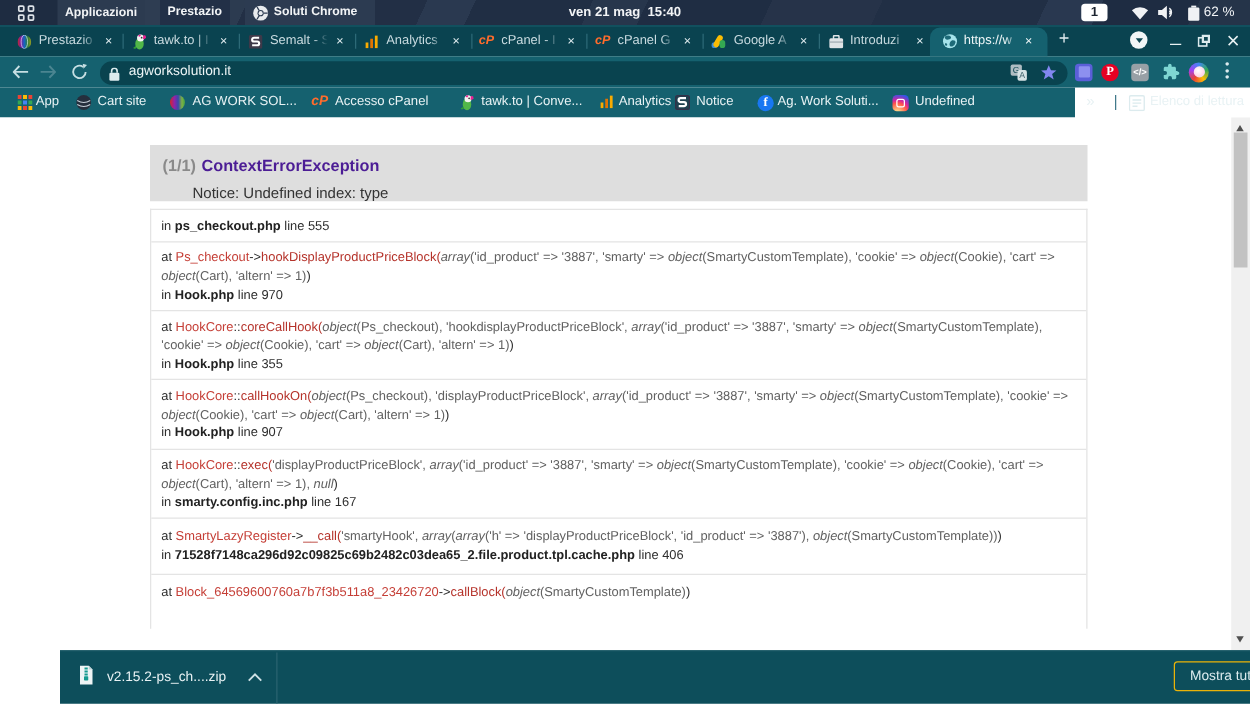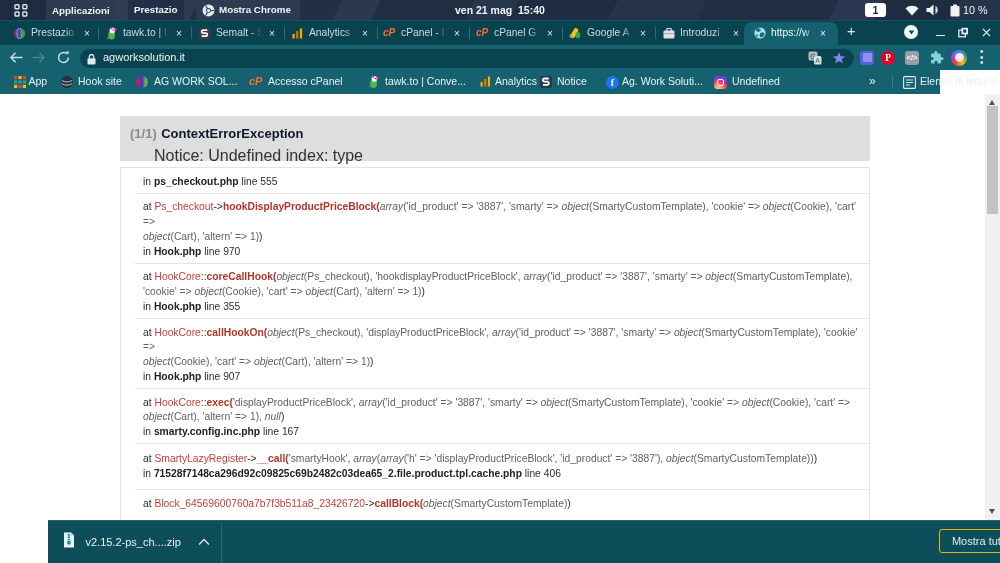--- a/index.html
+++ b/index.html
@@ -14,38 +14,38 @@
   .tab{position:absolute;top:1px;height:24px;}
   .tab .ttl{position:absolute;left:23px;top:6px;font-size:10.3px;color:#c9dbe0;white-space:nowrap;overflow:hidden;}
   .tab .tx{position:absolute;top:6.5px;font-size:10px;color:#e2eef1;}
   .tabsep{position:absolute;top:7px;width:1px;height:12px;background:#2d6a77;}
   .tab .fd{position:absolute;left:58px;top:5px;width:13px;height:15px;background:linear-gradient(90deg,rgba(10,67,80,0),#0a4350 85%);}
   #activetab{background:#15616f;border-radius:8px 8px 0 0;}
   
   #toolbar{left:0;top:45px;width:1000px;height:25px;background:#15616f;}
   #pill{position:absolute;left:80px;top:3.5px;width:774px;height:19px;border-radius:10px;background:#09434f;}
   
-  #bookmarks{left:0;top:70px;width:940px;height:24px;background:#15616f;}
+  #bookmarks{left:0;top:70px;width:860px;height:24px;background:#15616f;}
   .bm{position:absolute;top:5px;font-size:10.5px;color:#e8f2f4;white-space:nowrap;}
   
   #page{left:0;top:94px;width:985px;height:426px;background:#fff;}
   #scroll{left:985px;top:94px;width:15px;height:426px;background:#f0f0f0;}
   #thumb{position:absolute;left:2px;top:12px;width:11px;height:108px;background:#c2c2c2;}
   
   #excwrap{position:absolute;left:120px;top:21.5px;width:750px;}
   #exchead{box-sizing:border-box;height:45.5px;background:#dedede;padding:8.5px 10px 0 10px;}
   #exchead .cnt{color:#8a8a8a;font-weight:bold;font-size:13px;}
-  #exchead .ttl{color:#0f172a;font-weight:bold;font-size:13px;}
-  #exchead .msg{color:#333;font-size:16px;margin-top:4.5px;padding-left:24px;}
-  #block{margin-top:6px;border:1px solid #e4e4e4;border-bottom:none;padding-left:14px;}
+  #exchead .ttl{color:#4c1d95;font-weight:bold;font-size:13px;}
+  #exchead .msg{color:#333;font-size:12px;margin-top:4.5px;padding-left:24px;}
+  #block{margin-top:6px;border:1px solid #e4e4e4;border-bottom:none;}
   .trow{border-bottom:1px solid #e4e4e4;padding:6.5px 8px 3.5px 8px;font-size:10.3px;line-height:14.75px;color:#616161;}
   .trow .dk{color:#2e2e2e;}
   .trow b{color:#222;}
   .rd{color:#c53e36;}
-  b.rd{color:#b5332b;font-weight:bold;}
+  b.rd{color:#b5332b;font-weight:normal;}
   .trow i{font-style:italic;}
   
   #dlbar{left:0;top:520px;width:1000px;height:43px;background:#0d4e5b;border-top:1px solid #27626e;margin-left:48px;}
   #dlsep{position:absolute;left:173px;top:1px;width:1px;height:41px;background:#2a6370;}
   #mostra{position:absolute;right:25px;top:8px;width:82px;height:22px;border:1px solid #eab308;border-radius:3px;color:#dcebee;font-size:11px;text-align:center;line-height:22px;}
 </style></head>
 <body>
 <div class="abs" id="topbar">
   <div style="position:absolute;left:46px;top:0;width:70px;height:20px;background:#2c3b50;"></div>
   <div style="position:absolute;left:128px;top:0;width:56px;height:20px;background:#223047;"></div>
@@ -63,35 +63,35 @@
   <svg style="position:absolute;left:202px;top:4px" width="13" height="13" viewBox="0 0 24 24">
       <circle cx="12" cy="12" r="11" fill="#e8ebee"></circle>
       <circle cx="12" cy="12" r="4.6" fill="#2c3b51"></circle>
       <circle cx="12" cy="12" r="3" fill="#e8ebee"></circle>
       <g stroke="#2c3b51" stroke-width="2">
         <line x1="12" y1="1.5" x2="12" y2="7.5" transform="rotate(90 12 12)"></line>
         <line x1="12" y1="1.5" x2="12" y2="7.5" transform="rotate(210 12 12)"></line>
         <line x1="12" y1="1.5" x2="12" y2="7.5" transform="rotate(330 12 12)"></line>
       </g>
     </svg>
-  <div class="lbl" style="position:absolute;left:219px;top:0;">Mostra Chrome</div>
+  <div class="lbl" style="position:absolute;left:219px;top:0;">Soluti Chrome</div>
   <div class="lbl" style="position:absolute;left:455px;top:0;font-size:10.5px;">ven 21 mag&nbsp; 15:40</div>
   <div style="position:absolute;left:865px;top:3px;width:21px;height:14px;background:#fff;border-radius:3px;color:#1c2430;font-size:10.5px;font-weight:bold;text-align:center;line-height:14px;">1</div>
   <svg style="position:absolute;left:905px;top:5px" width="14" height="11" viewBox="0 0 14 11">
       <path d="M7 10.5 L0.5 3.2 A10 10 0 0 1 13.5 3.2 Z" fill="#f0f2f4"></path>
     </svg>
   <svg style="position:absolute;left:926px;top:4px" width="14" height="12" viewBox="0 0 14 12">
       <path d="M0.5 4 h3 l4 -3.4 v10.8 l-4 -3.4 h-3 z" fill="#f0f2f4"></path>
       <path d="M9.5 2.5 a4.5 4.5 0 0 1 0 7 M9.5 4.5 a2.2 2.2 0 0 1 0 3" stroke="#f0f2f4" stroke-width="1.1" fill="none"></path>
     </svg>
   <svg style="position:absolute;left:949px;top:4px" width="12" height="13" viewBox="0 0 12 13">
       <rect x="4" y="0.5" width="4" height="1.6" fill="#f0f2f4"></rect>
       <rect x="1.5" y="2" width="9" height="10.5" rx="1" fill="#f0f2f4"></rect>
     </svg>
-  <div style="position:absolute;left:963px;top:0;font-size:10.8px;color:#f2f4f6;line-height:21px;">10 %</div>
+  <div style="position:absolute;left:963px;top:0;font-size:10.8px;color:#f2f4f6;line-height:21px;">62 %</div>
 </div>
 <div class="abs" id="tabstrip">
   <div id="activetab" style="position:absolute;left:744px;top:2px;width:94px;height:23px;"></div>
 
   <div class="tabsep" style="left:98px"></div>
     <div class="tabsep" style="left:191px"></div>
     <div class="tabsep" style="left:284px"></div>
     <div class="tabsep" style="left:377px"></div>
     <div class="tabsep" style="left:469px"></div>
     <div class="tabsep" style="left:562px"></div>
@@ -253,21 +253,21 @@
         <rect x="0" y="8.8" width="3.2" height="3.2" fill="#fbbc05"></rect>
         <rect x="4.4" y="8.8" width="3.2" height="3.2" fill="#ea4335"></rect>
         <rect x="8.8" y="8.8" width="3.2" height="3.2" fill="#fbbc05"></rect>
       </g>
     </svg>
   <div class="bm" style="left:28.5px">App</div>
   <svg style="position:absolute;left:61px;top:6px" width="12" height="12" viewBox="0 0 12 12">
       <circle cx="6" cy="6" r="6" fill="#252f3d"></circle>
       <path d="M0.8 4.4 Q6 7.6 11.2 4.4 M0.8 7.6 Q6 10.8 11.2 7.6" stroke="#c6cfd8" stroke-width="0.9" fill="none"></path>
     </svg>
-  <div class="bm" style="left:78px">Hook site</div>
+  <div class="bm" style="left:78px">Cart site</div>
   <svg style="position:absolute;left:136px;top:6px" width="12" height="12" viewBox="0 0 12 12">
       <defs>
         <linearGradient id="ag1" x1="0" y1="0" x2="1" y2="0">
           <stop offset="0" stop-color="#d8222a"></stop>
           <stop offset="0.3" stop-color="#8e24aa"></stop>
           <stop offset="0.55" stop-color="#3949ab"></stop>
           <stop offset="0.8" stop-color="#7cb342"></stop>
           <stop offset="1" stop-color="#43a047"></stop>
         </linearGradient>
       </defs>

